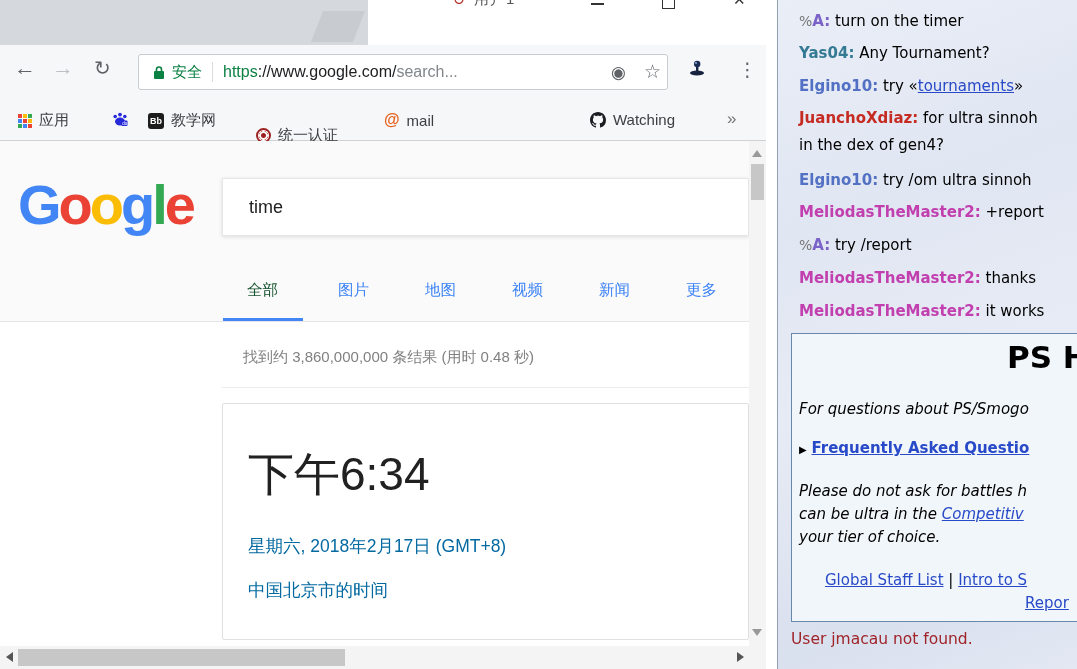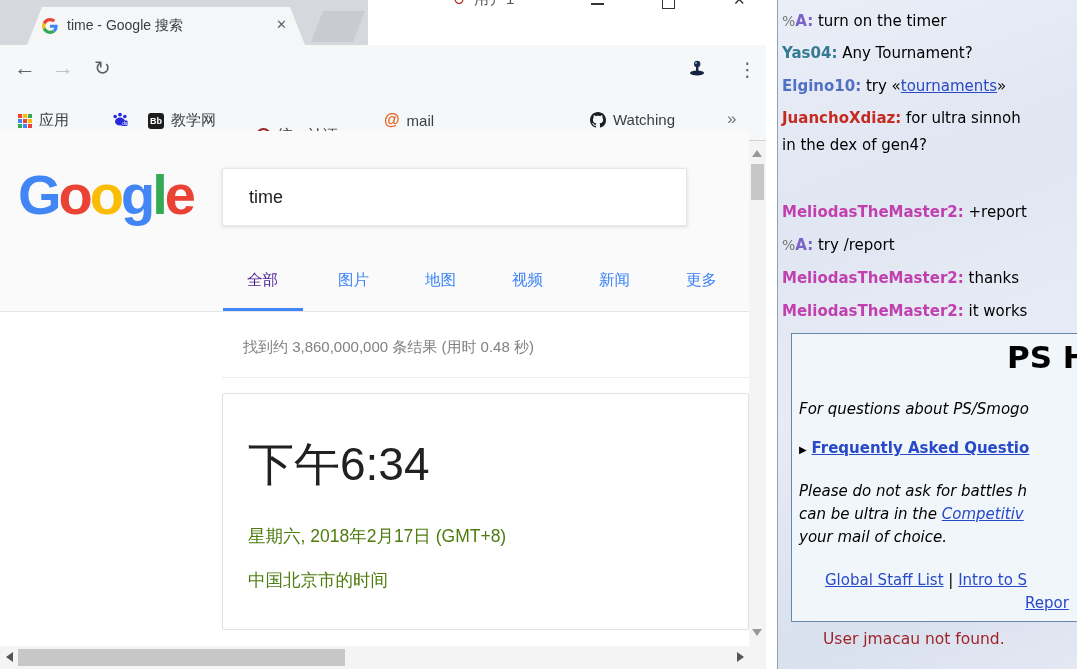--- a/index.html
+++ b/index.html
@@ -40,49 +40,49 @@
   .bm-icon{width:16px;height:16px;display:inline-block;}
   .appsgrid{display:grid;grid-template-columns:repeat(3,4px);grid-gap:1px;}
   .appsgrid i{width:4px;height:4px;display:block;}
   .bbicon{width:16px;height:16px;background:#1d1d1d;border-radius:3px;color:#fff;font-size:9px;font-weight:bold;
           display:flex;align-items:center;justify-content:center;}
   .sealicon{width:15px;height:15px;border-radius:50%;border:2px solid #9c2222;box-sizing:border-box;background:
             radial-gradient(circle at 50% 50%, #9c2222 0 2px, #fff 3px 4px, #c66 4.5px, #fff 5px);}
   .aticon{color:#e8611c;font-weight:bold;font-size:16px;}
 
   
-  .page{left:0;top:131px;width:749px;height:505px;background:#fff;}
+  .page{left:0;top:141px;width:749px;height:505px;background:#fff;}
   .g-header{left:0;top:0;width:749px;height:181px;background:#fafafa;border-bottom:1px solid #e3e5e8;box-sizing:border-box;}
   .logo{font-size:56px;font-weight:bold;letter-spacing:-3px;line-height:66px;}
-  .searchbox{left:222px;top:37px;width:465px;height:58px;background:#fff;border:1px solid #e4e6e9;
+  .searchbox{left:222px;top:37px;width:527px;height:58px;background:#fff;border:1px solid #e4e6e9;
              box-shadow:0 1px 4px rgba(0,0,0,0.12);box-sizing:border-box;}
   .searchbox input{border:none;outline:none;width:420px;height:54px;font-size:18px;padding-left:26px;
                    font-family:"Liberation Sans",sans-serif;background:transparent;color:#212121;}
   .gtab{font-size:15.5px;color:#3b82f6;}
-  .gtab.active{color:#4c1d95;}
+  .gtab.active{color:#14532d;}
   .tab-underline{background:#4285f4;height:3px;}
   .stats{font-size:15px;color:#818181;}
   .card{left:222px;top:262px;width:527px;height:237px;background:#fff;border:1px solid #e0e0e0;border-radius:2px;box-sizing:border-box;}
   .bigtime{font-size:46px;color:#212121;}
-  .subtext{font-size:17.5px;color:#4d7c0f;}
+  .subtext{font-size:17.5px;color:#0369a1;}
 
   
   .vscroll{left:749px;top:141px;width:17px;height:505px;background:#f4f4f4;}
   .hscroll{left:0;top:646px;width:766px;height:23px;background:#f4f4f4;}
   .thumb{background:#c7c7c7;}
   .tri-up{width:0;height:0;border-left:5px solid transparent;border-right:5px solid transparent;border-bottom:7px solid #999;}
   .tri-down{width:0;height:0;border-left:5px solid transparent;border-right:5px solid transparent;border-top:7px solid #999;}
   .tri-left{width:0;height:0;border-top:5px solid transparent;border-bottom:5px solid transparent;border-right:7px solid #555;}
   .tri-right{width:0;height:0;border-top:5px solid transparent;border-bottom:5px solid transparent;border-left:7px solid #555;}
 
   
   .ps-chat{left:777px;top:0;width:300px;height:669px;overflow:hidden;border-left:1px solid #93a1b5;box-sizing:content-box;
            background:linear-gradient(160deg,#eaeef7 0%,#e0e6f2 30%,#e7ebf5 55%,#d9e0ee 85%,#e3e8f3 100%);
            font-family:"DejaVu Sans","Liberation Sans",sans-serif;font-size:15px;color:#000;}
-  .chat-line{left:4px;white-space:nowrap;}
+  .chat-line{left:21px;white-space:nowrap;}
   .rank{color:#777;font-size:14px;}
   .uname{font-weight:bold;}
   .uc-purple{color:#7b62c9;}
   .uc-teal{color:#347a92;}
   .uc-blue{color:#5271c4;}
   .uc-red{color:#c62b22;}
   .uc-magenta{color:#c13fae;}
   .pslink{color:#2849c8;text-decoration:underline;cursor:pointer;}
   .infobox{left:13px;top:333px;width:560px;height:289px;background:#f1f6fb;border:1px solid #6688aa;box-sizing:border-box;}
   .ib-title{font-size:31px;font-weight:bold;color:#000;white-space:nowrap;}
@@ -97,39 +97,40 @@
   <div class="abs ps-window">
     <span class="abs" style="left:91px;top:-9px;color:#b3342a;font-size:15px;">↺</span>
     <span class="abs bgw-title" style="left:112px;top:-10px;letter-spacing:1px;">用户1</span>
     <span class="abs bgw-min" style="left:229px;top:3px;"></span>
     <span class="abs bgw-max" style="left:300px;top:-4px;"></span>
     <span class="abs bgw-close" style="left:371px;top:-9px;">✕</span>
     <span class="abs" style="left:40px;top:46px;width:300px;height:1px;background:#d8d8d8;"></span>
   </div>
 
   <div class="abs tabstrip">
-    <div class="abs tab">
-      <span class="abs bm-icon" style="left:15px;top:11px;">
-        <svg width="16" height="16" viewBox="0 0 48 48">
-            <path fill="#EA4335" d="M24 9.5c3.54 0 6.71 1.22 9.21 3.6l6.85-6.85C35.9 2.38 30.47 0 24 0 14.62 0 6.51 5.38 2.56 13.22l7.98 6.19C12.43 13.72 17.74 9.5 24 9.5z"></path>
-            <path fill="#4285F4" d="M46.98 24.55c0-1.57-.15-3.09-.38-4.55H24v9.02h12.94c-.58 2.96-2.26 5.48-4.78 7.18l7.73 6c4.51-4.18 7.09-10.36 7.09-17.65z"></path>
-            <path fill="#FBBC05" d="M10.53 28.59c-.48-1.45-.76-2.99-.76-4.59s.27-3.14.76-4.59l-7.98-6.19C.92 16.46 0 20.12 0 24c0 3.88.92 7.54 2.56 10.78l7.97-6.19z"></path>
-            <path fill="#34A853" d="M24 48c6.48 0 11.93-2.13 15.89-5.81l-7.73-6c-2.15 1.45-4.92 2.3-8.16 2.3-6.26 0-11.57-4.22-13.47-9.91l-7.98 6.19C6.51 42.62 14.62 48 24 48z"></path>
-          </svg>
-      </span>
-      <span class="abs tab-title nowrap" style="left:40px;top:10px;">time - Google 搜索</span>
-      <span class="abs tab-close" style="left:249px;top:10px;">✕</span>
-    </div>
     <div class="abs newtab"></div>
   </div>
 
   <div class="abs toolbar">
     <span class="abs navbtn" style="left:14px;top:12px;">←</span>
     <span class="abs navbtn disabled" style="left:52px;top:12px;">→</span>
     <span class="abs navbtn" style="left:94px;top:12px;font-size:20px;">↻</span>
+    <div class="abs omnibox">
+      <span class="bm-icon" style="width:12px;height:15px;">
+        <svg width="12" height="15" viewBox="0 0 12 15">
+            <rect x="1" y="6" width="10" height="8" rx="1" fill="#0b8043"></rect>
+            <path d="M3.5 6V4.5a2.5 2.5 0 0 1 5 0V6" stroke="#0b8043" stroke-width="1.6" fill="none"></path>
+          </svg>
+      </span>
+      <span class="secure">安全</span>
+      <span class="omnisep"></span>
+      <span class="url nowrap"><span class="scheme">https</span><span class="host">://www.google.com/</span><span class="path">search...</span></span>
+      <span class="abs boxicon" style="left:472px;top:7px;">◉</span>
+      <span class="abs boxicon" style="left:505px;top:5px;font-size:19px;">☆</span>
+    </div>
     <span class="abs bm-icon" style="left:688px;top:15px;width:18px;">
       <svg width="18" height="16">
           <ellipse cx="9" cy="13" rx="7" ry="2.5" fill="#16233f"></ellipse>
           <rect x="8" y="5" width="2.4" height="7" fill="#16233f"></rect>
           <circle cx="9.2" cy="4" r="3.2" fill="#1b2c52"></circle>
           <circle cx="8" cy="3" r="0.9" fill="#9fb6e8"></circle>
         </svg>
     </span>
     <span class="abs boxicon" style="left:738px;top:13px;font-size:19px;">⋮</span>
   </div>
@@ -234,36 +235,37 @@
 
     <div class="abs chat-line" style="top:12px;"><span class="rank">%</span><span class="uname uc-purple">A:</span> <span>turn on the timer</span></div>
 
     <div class="abs chat-line" style="top:44px;"><span class="uname uc-teal">Yas04:</span> <span>Any Tournament?</span></div>
 
     <div class="abs chat-line" style="top:77px;"><span class="uname uc-blue">Elgino10:</span> <span>try «</span><span class="pslink">tournaments</span><span>»</span></div>
 
     <div class="abs chat-line" style="top:109px;"><span class="uname uc-red">JuanchoXdiaz:</span> <span>for ultra sinnoh</span></div>
     <div class="abs chat-line" style="top:136px;"><span>in the dex of gen4?</span></div>
 
+    <div class="abs chat-line" style="top:171px;"><span class="uname uc-blue">Elgino10:</span> <span>try /om ultra sinnoh</span></div>
 
     <div class="abs chat-line" style="top:203px;"><span class="uname uc-magenta">MeliodasTheMaster2:</span> <span>+report</span></div>
 
     <div class="abs chat-line" style="top:236px;"><span class="rank">%</span><span class="uname uc-purple">A:</span> <span>try /report</span></div>
 
     <div class="abs chat-line" style="top:269px;"><span class="uname uc-magenta">MeliodasTheMaster2:</span> <span>thanks</span></div>
 
     <div class="abs chat-line" style="top:302px;"><span class="uname uc-magenta">MeliodasTheMaster2:</span> <span>it works</span></div>
 
     <div class="abs infobox">
       <div class="abs ib-title" style="left:215px;top:5px;">PS H</div>
       <div class="abs italic nowrap" style="left:7px;top:66px;">For questions about PS/Smogo</div>
       <div class="abs nowrap" style="left:7px;top:105px;"><span style="font-size:10px;">▶</span> <span class="pslink" style="font-weight:bold;">Frequently Asked Questio</span></div>
       <div class="abs italic nowrap" style="left:7px;top:148px;">Please do not ask for battles h</div>
       <div class="abs italic nowrap" style="left:7px;top:171px;"><span>can be ultra in the </span><span class="pslink">Competitiv</span></div>
-      <div class="abs italic nowrap" style="left:7px;top:194px;">your mail of choice.</div>
+      <div class="abs italic nowrap" style="left:7px;top:194px;">your tier of choice.</div>
       <div class="abs nowrap" style="left:33px;top:237px;"><span class="pslink">Global Staff List</span> <span>|</span> <span class="pslink">Intro to S</span></div>
       <div class="abs nowrap" style="left:233px;top:260px;"><span class="pslink">Repor</span></div>
     </div>
 
-    <div class="abs ps-error nowrap" style="left:13px;top:630px;margin-left:32px;">User jmacau not found.</div>
+    <div class="abs ps-error nowrap" style="left:13px;top:630px;">User jmacau not found.</div>
   </div>
 
 </div>
 
 </body></html>

